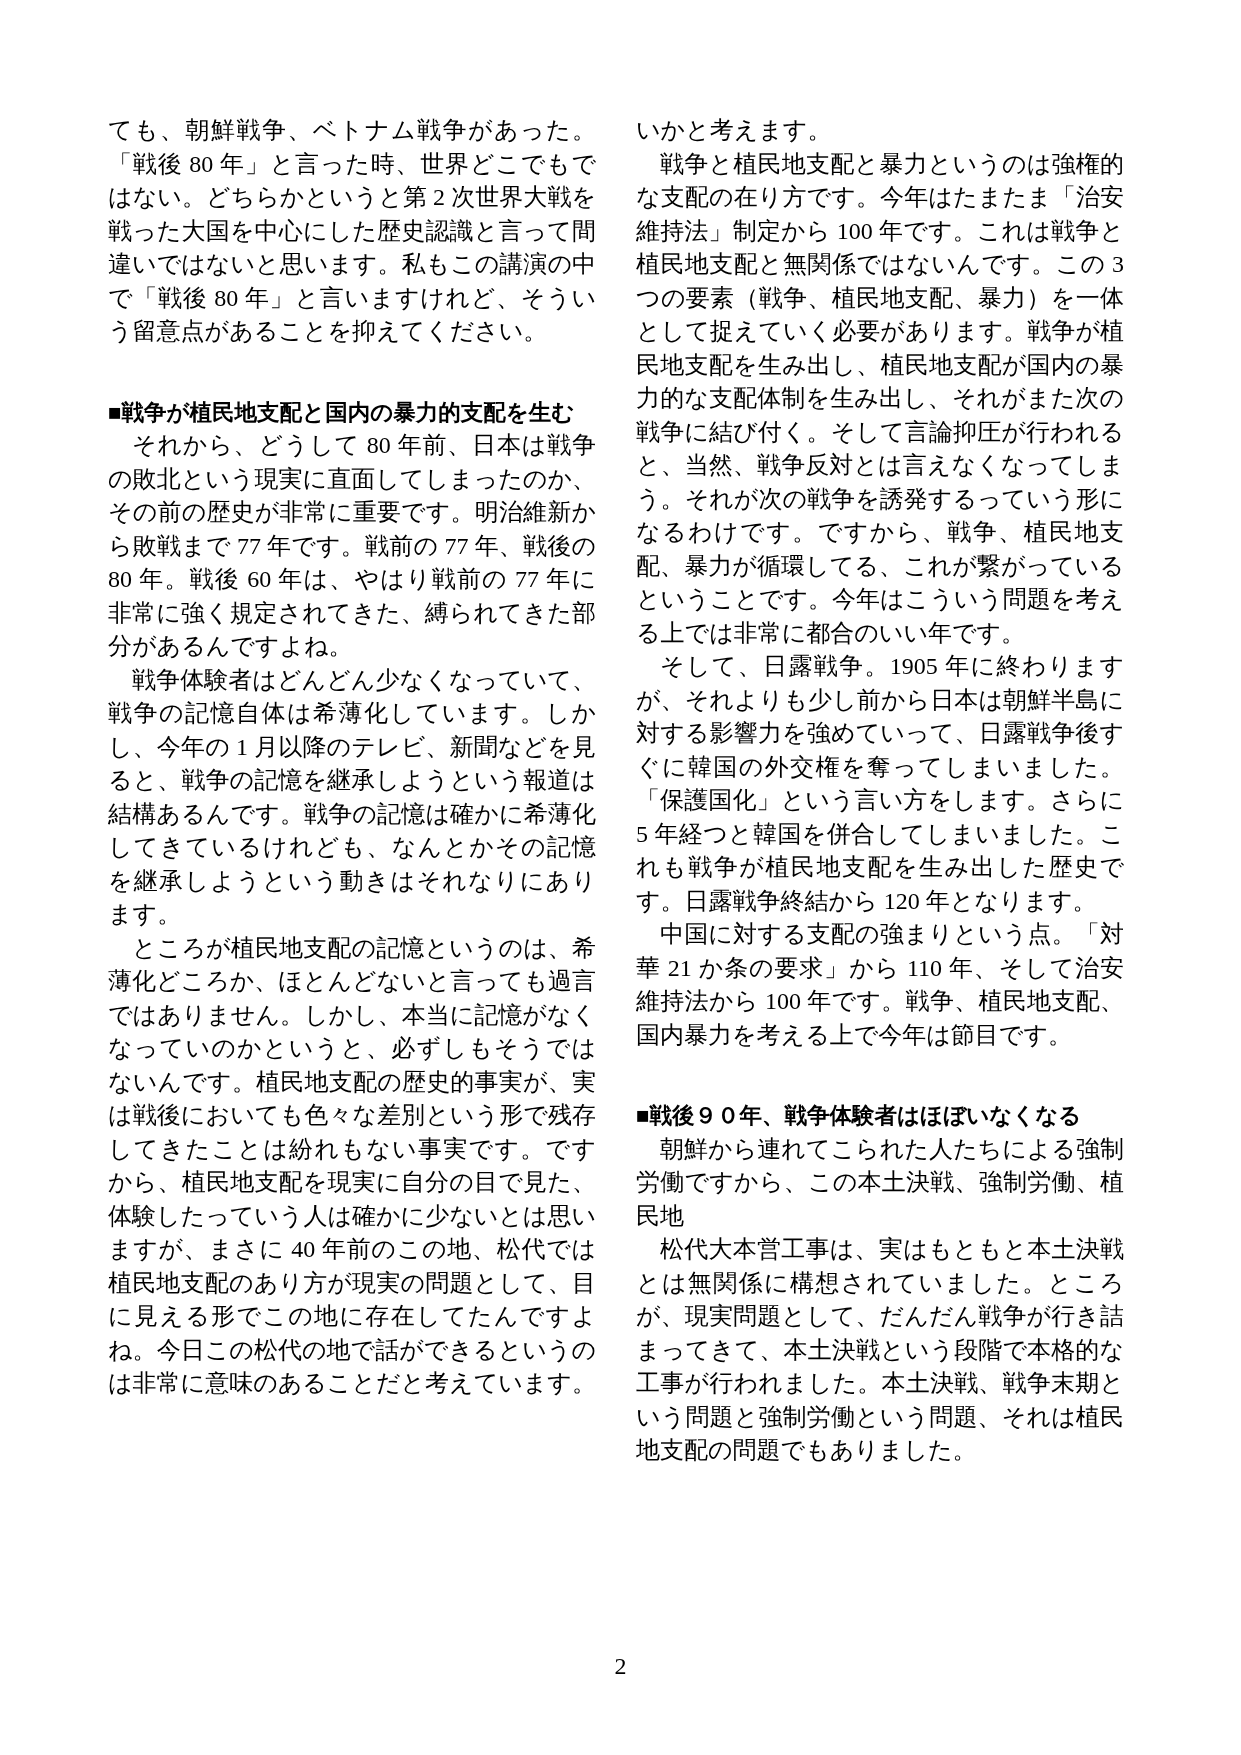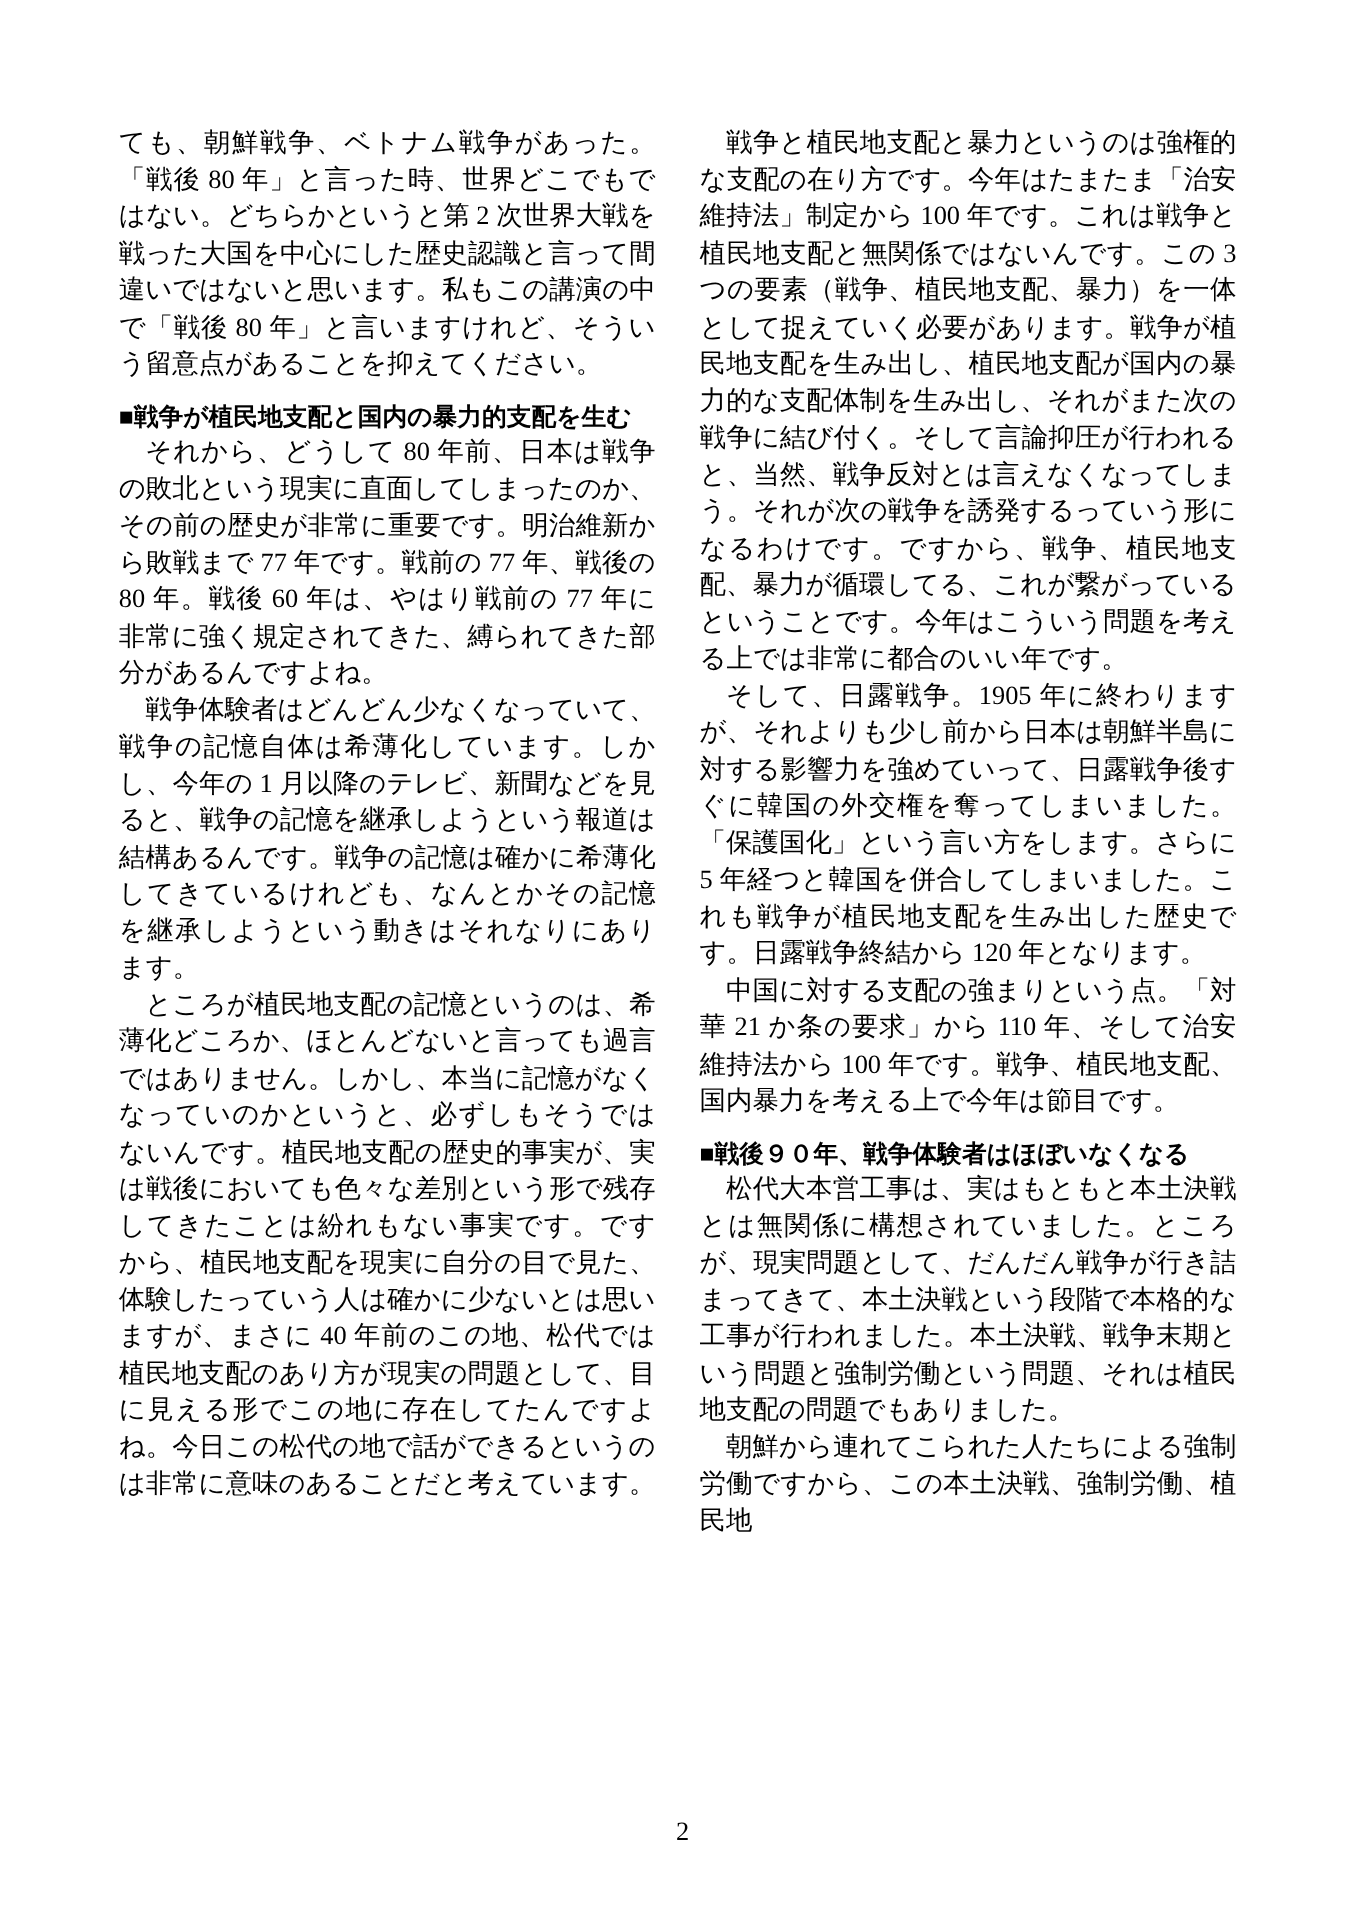--- a/index.html
+++ b/index.html
@@ -33,21 +33,21 @@
     font-size: 24px;
     line-height: 33.5px;
     text-align: justify;
     text-justify: inter-ideograph;
     letter-spacing: 0;
   }
   .col p.indent {
     text-indent: 1em;
   }
   .col h2.heading {
-    margin: 13px 0 0 0;
+    margin: 47px 0 0 0;
     font-size: 22.5px;
     line-height: 33.5px;
     font-weight: bold;
     font-family: "Liberation Sans", "DejaVu Sans", sans-serif;
     white-space: nowrap;
     letter-spacing: 0;
   }
   .page-number {
     position: absolute;
     left: 0;
@@ -65,22 +65,23 @@
 <div class="page">
   <div class="columns">
     <div class="col">
         <p class="">ても、朝鮮戦争、ベトナム戦争があった。「戦後 80 年」と言った時、世界どこでもではない。どちらかというと第 2 次世界大戦を戦った大国を中心にした歴史認識と言って間違いではないと思います。私もこの講演の中で「戦後 80 年」と言いますけれど、そういう留意点があることを抑えてください。</p>
         <h2 class="heading">■戦争が植民地支配と国内の暴力的支配を生む</h2>
         <p class="indent">それから、どうして 80 年前、日本は戦争の敗北という現実に直面してしまったのか、その前の歴史が非常に重要です。明治維新から敗戦まで 77 年です。戦前の 77 年、戦後の 80 年。戦後 60 年は、やはり戦前の 77 年に非常に強く規定されてきた、縛られてきた部分があるんですよね。</p>
         <p class="indent">戦争体験者はどんどん少なくなっていて、戦争の記憶自体は希薄化しています。しかし、今年の 1 月以降のテレビ、新聞などを見ると、戦争の記憶を継承しようという報道は結構あるんです。戦争の記憶は確かに希薄化してきているけれども、なんとかその記憶を継承しようという動きはそれなりにあります。</p>
         <p class="indent">ところが植民地支配の記憶というのは、希薄化どころか、ほとんどないと言っても過言ではありません。しかし、本当に記憶がなくなっていのかというと、必ずしもそうではないんです。植民地支配の歴史的事実が、実は戦後においても色々な差別という形で残存してきたことは紛れもない事実です。ですから、植民地支配を現実に自分の目で見た、体験したっていう人は確かに少ないとは思いますが、まさに 40 年前のこの地、松代では植民地支配のあり方が現実の問題として、目に見える形でこの地に存在してたんですよね。今日この松代の地で話ができるというのは非常に意味のあることだと考えています。</p>
       </div>
     <div class="col">
+        <p class="">いかと考えます。</p>
         <p class="indent">戦争と植民地支配と暴力というのは強権的な支配の在り方です。今年はたまたま「治安維持法」制定から 100 年です。これは戦争と植民地支配と無関係ではないんです。この 3 つの要素（戦争、植民地支配、暴力）を一体として捉えていく必要があります。戦争が植民地支配を生み出し、植民地支配が国内の暴力的な支配体制を生み出し、それがまた次の戦争に結び付く。そして言論抑圧が行われると、当然、戦争反対とは言えなくなってしまう。それが次の戦争を誘発するっていう形になるわけです。ですから、戦争、植民地支配、暴力が循環してる、これが繋がっているということです。今年はこういう問題を考える上では非常に都合のいい年です。</p>
         <p class="indent">そして、日露戦争。1905 年に終わりますが、それよりも少し前から日本は朝鮮半島に対する影響力を強めていって、日露戦争後すぐに韓国の外交権を奪ってしまいました。「保護国化」という言い方をします。さらに 5 年経つと韓国を併合してしまいました。これも戦争が植民地支配を生み出した歴史です。日露戦争終結から 120 年となります。</p>
         <p class="indent">中国に対する支配の強まりという点。「対華 21 か条の要求」から 110 年、そして治安維持法から 100 年です。戦争、植民地支配、国内暴力を考える上で今年は節目です。</p>
         <h2 class="heading">■戦後９０年、戦争体験者はほぼいなくなる</h2>
+        <p class="indent">朝鮮から連れてこられた人たちによる強制労働ですから、この本土決戦、強制労働、植民地</p>
         <p class="indent">松代大本営工事は、実はもともと本土決戦とは無関係に構想されていました。ところが、現実問題として、だんだん戦争が行き詰まってきて、本土決戦という段階で本格的な工事が行われました。本土決戦、戦争末期という問題と強制労働という問題、それは植民地支配の問題でもありました。</p>
-        <p class="indent">朝鮮から連れてこられた人たちによる強制労働ですから、この本土決戦、強制労働、植民地</p>
       </div>
   </div>
   <div class="page-number">2</div>
 </div>
 
 </body></html>

